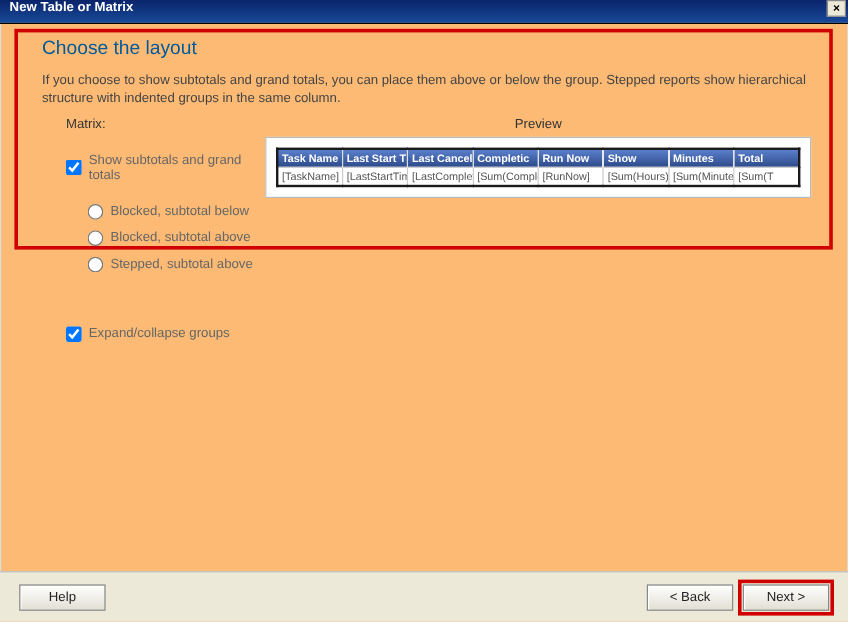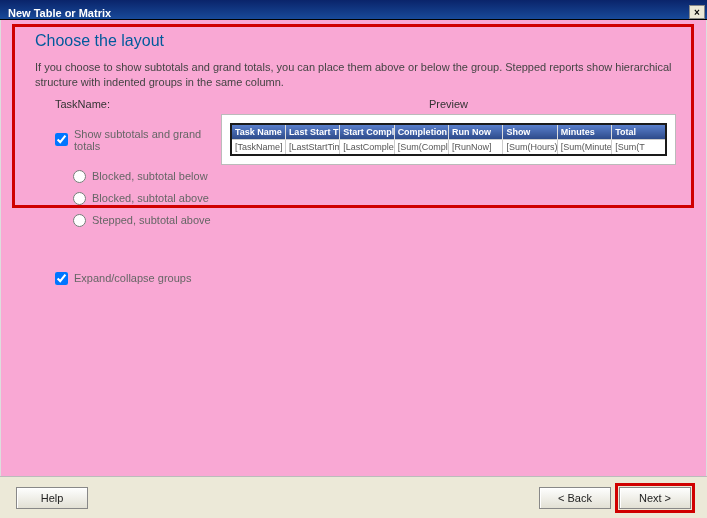--- a/index.html
+++ b/index.html
@@ -11,41 +11,41 @@
     width: 707px;
     height: 518px;
     position: relative;
     overflow: hidden;
   }
   .titlebar {
     height: 20px;
     background: linear-gradient(#0a246a, #184a9a);
     color: #fff;
     display: flex;
-    align-items: flex-end;
+    align-items: flex-start;
     justify-content: space-between;
     padding: 0 2px 0 8px;
     font-weight: bold;
     font-size: 11px;
     border-bottom: 1px solid #000;
   }
   .close-btn {
     width: 16px; height: 14px;
     background: #ece9d8;
     color: #000;
     border: 1px solid #888;
     font-size: 10px;
     display: flex; align-items: center; justify-content: center;
     cursor: pointer;
     font-weight: bold;
   }
   .content-wrap {
     position: absolute;
     top: 20px; left: 0; right: 0; bottom: 42px;
-    background: #f9a8d4;
+    background: #fdba74;
     border-left: 1px solid #ddd;
     border-right: 1px solid #ddd;
     padding: 12px 30px 6px 30px;
     overflow: hidden;
   }
   .highlight-box {
     position: absolute;
     top: 24px; left: 12px;
     width: 682px; height: 184px;
     border: 3px solid #d00000;
@@ -168,21 +168,21 @@
     <span>×</span>
   </div>
 </div>
 
 <div class="content-wrap">
   <div class="heading">Choose the layout</div>
   <div class="desc">If you choose to show subtotals and grand totals, you can place them above or below the group. Stepped reports show hierarchical structure with indented groups in the same column.</div>
 
   <div class="cols">
     <div class="options-col">
-      <div class="section-label">TaskName:</div>
+      <div class="section-label">Matrix:</div>
 
       <label class="chk-row">
         <input type="checkbox" checked="" style="">
         <span>Show subtotals and grand totals</span>
       </label>
 
       <label class="rdo-row">
         <input type="radio" name="layout" style="">
         <span>Blocked, subtotal below</span>
       </label>
@@ -206,22 +206,22 @@
     </div>
 
     <div class="preview-col">
       <div class="preview-label">Preview</div>
       <div class="preview-area">
         <table class="rpt-table">
           <thead>
             <tr>
               <th>Task Name</th>
               <th>Last Start T</th>
-              <th>Start Compl</th>
-              <th>Completion</th>
+              <th>Last Cancel</th>
+              <th>Completic</th>
               <th>Run Now</th>
               <th>Show</th>
               <th>Minutes</th>
               <th>Total</th>
             </tr>
           </thead>
           <tbody>
             <tr>
               <td>[TaskName]</td>
               <td>[LastStartTime]</td>

